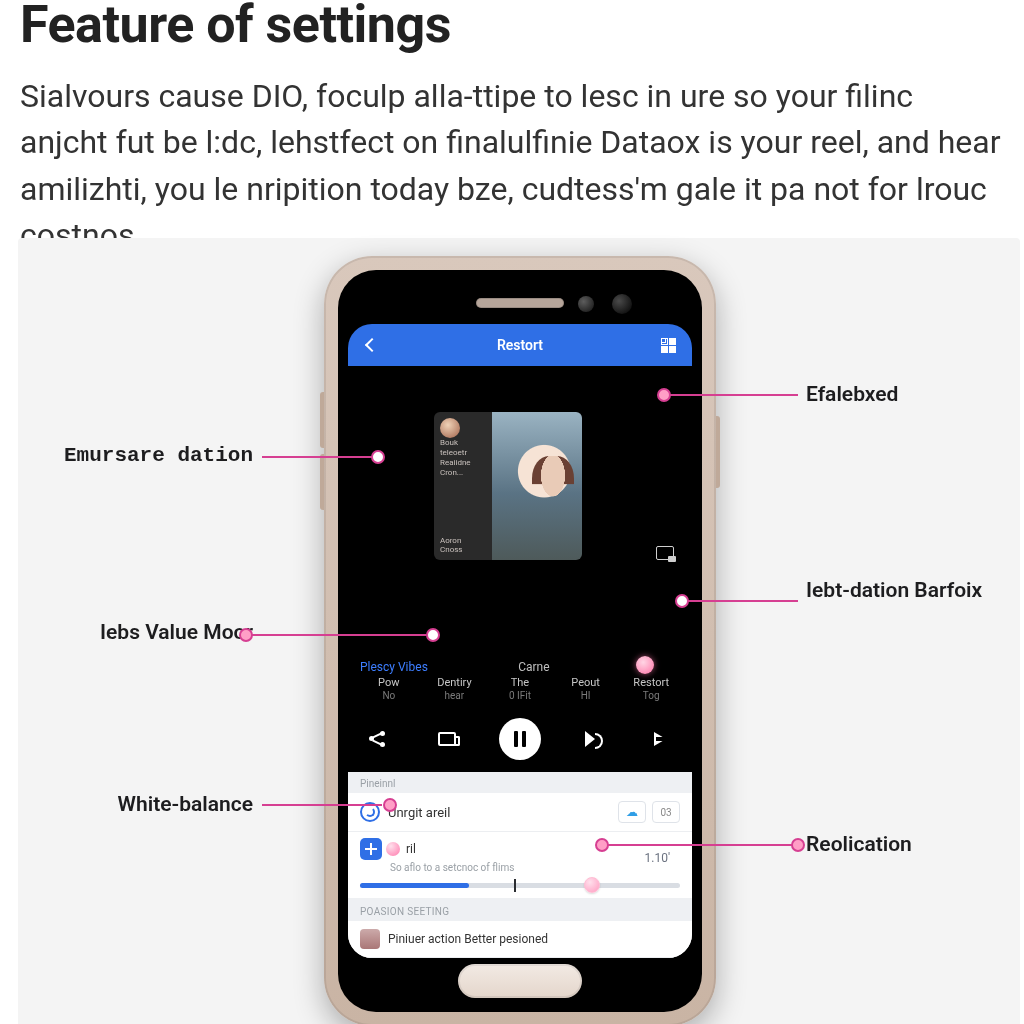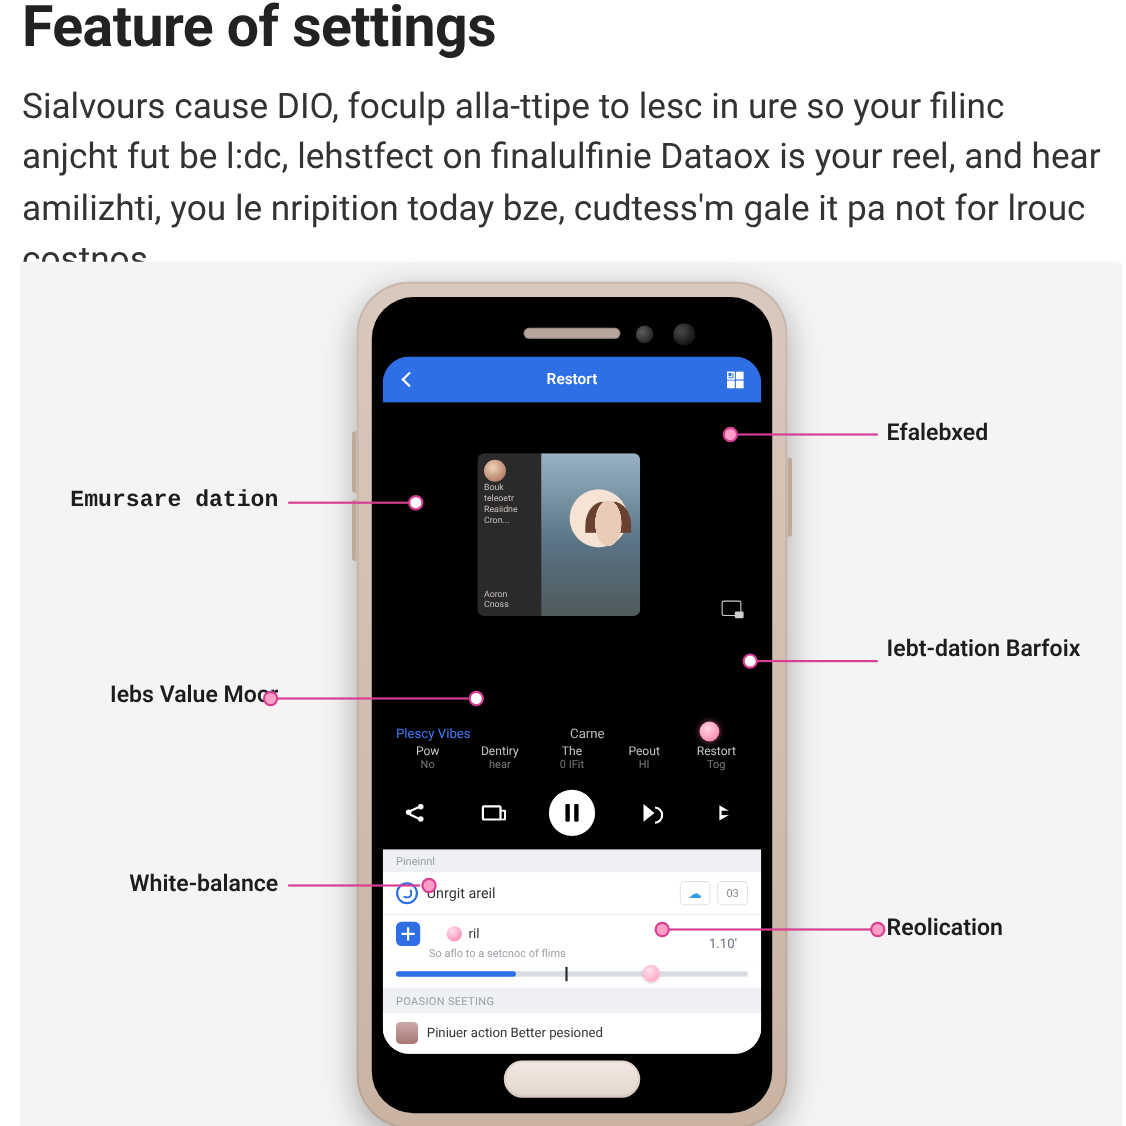--- a/index.html
+++ b/index.html
@@ -218,21 +218,21 @@
     background: #fff; padding: 8px 12px; border-bottom: 1px solid #eceef1;
   }
   .wp-row .lead { display:flex; align-items:center; gap:8px; }
   .ic-blue { width: 20px; height: 20px; border-radius: 50%; border: 2px solid #2f6fe6; position: relative; }
   .ic-blue::after{content:"";position:absolute;inset:3px;border-radius:50%;border:2px solid #2f6fe6;border-top-color:transparent;border-left-color:transparent;}
   .wp-row .title { font-size: 13px; color: #333; }
   .wp-chip { display:flex; align-items:center; gap:6px; }
   .chip { width: 28px; height: 22px; border: 1px solid #dfe3e9; border-radius: 4px; display:flex; align-items:center; justify-content:center; color:#2f9ee6; font-size:12px; }
   .chip small { font-size: 10px; color:#888; }
   .wp-sub { background:#fff; padding: 6px 12px 2px 12px; }
-  .sub-head { display:flex; align-items:center; gap:24px; }
+  .sub-head { display:flex; align-items:center; gap:4px; }
   .ic-plus { width:22px;height:22px;border-radius:5px;background:#2f6fe6;position:relative; }
   .ic-plus::before,.ic-plus::after{content:"";position:absolute;background:#fff;}
   .ic-plus::before{left:5px;right:5px;top:10px;height:2px;}
   .ic-plus::after{top:5px;bottom:5px;left:10px;width:2px;}
   .pink-dot { width:14px;height:14px;border-radius:50%;background:radial-gradient(circle at 35% 30%, #ffe0ec, #ff7aad); display:inline-block; vertical-align:middle; }
   .sub-title { font-size:12px; color:#333; display:flex; align-items:center; gap:6px; }
   .sub-desc { font-size: 10px; color: #9aa0a6; padding-left: 30px; margin-top: 2px; }
   .sub-right { position:absolute; right:22px; margin-top:-22px; font-size:12px; color:#6b7280; }
   .slider-row { display:flex; align-items:center; gap:10px; padding: 8px 12px 10px 12px; background:#fff; }
   .slider-track { position:relative; flex:1; height:5px; background:#d9dde3; border-radius:3px; overflow:visible; }

